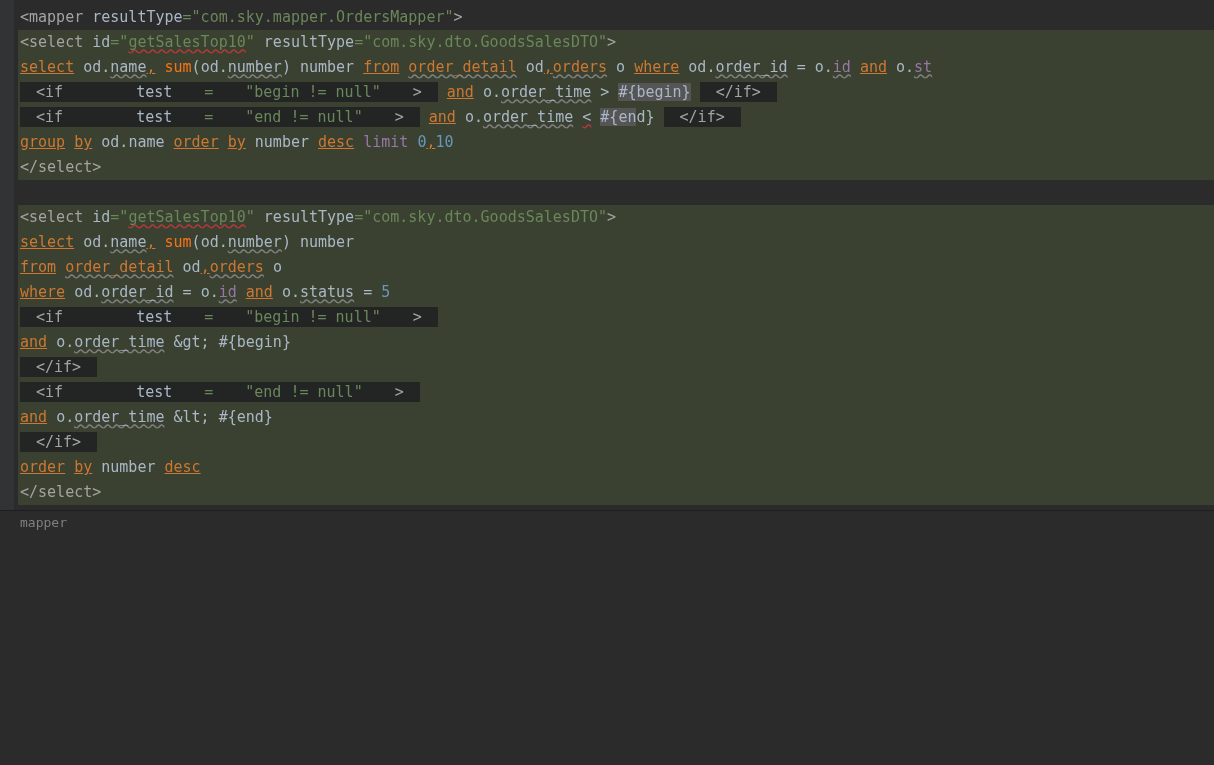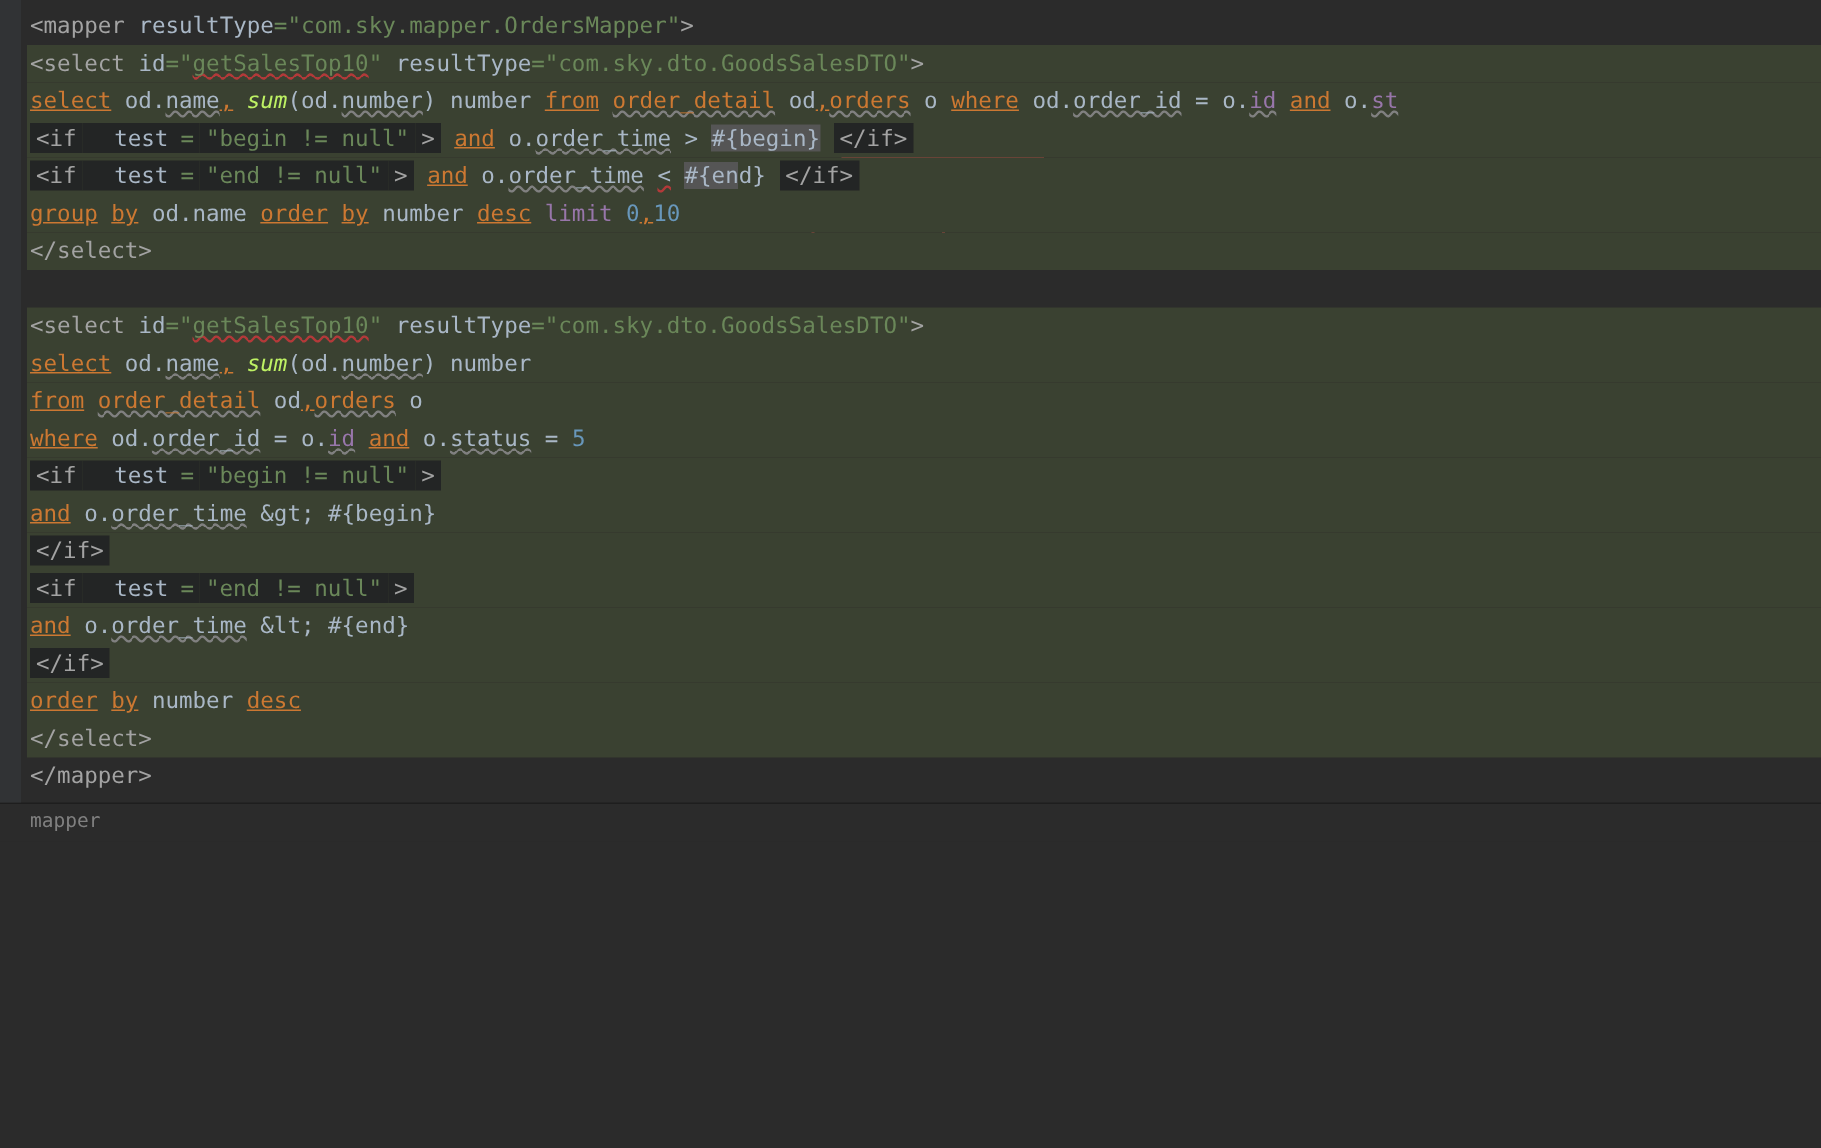--- a/index.html
+++ b/index.html
@@ -33,30 +33,30 @@
   }
   .hl {
     background: #3a4131;
   }
   .yellow { color: #a3a3a3; }
   .green { color: #6a8759; }
   .orange { color: #cc7832; text-decoration: underline; }
   .blue { color: #6897bb; }
   .purple { color: #9876aa; }
   .text { color: #a9b7c6; }
-  .olive { color: #bef264; font-style: italic; }
+  .olive { color: #f97316; }
   .underline-wave {
     text-decoration: underline wavy #808080;
     text-decoration-skip-ink: none;
   }
   .underline-red {
     text-decoration: underline wavy #b33939;
     text-decoration-skip-ink: none;
   }
-  .bg-tag { background: #232525; padding:1px 4px;text-align:center;}
+  .bg-tag { background: #232525; padding:1px 16px;text-align:center;}
   .bg-param { background: #555555; }
   .red-box1 {
     position: absolute;
     border: 2px solid #f24f4f;
     left: 561px;
     top: 70px;
     width: 131px;
     height: 32px;
     pointer-events: none;
   }
@@ -129,19 +129,18 @@
   <div class="line hl">            <span class="orange">and</span> <span class="text">o</span><span class="text">.</span><span class="text underline-wave">order_time</span> <span class="text">&amp;lt;</span> <span class="text">#{end}</span></div>
 
   <div class="line hl">        <span class="yellow bg-tag">&lt;/if&gt;</span></div>
 
 
   <div class="line hl">        <span class="orange">order</span> <span class="orange">by</span> <span class="text">number</span> <span class="orange">desc</span></div>
 
 
   <div class="line hl">    <span class="yellow">&lt;/select&gt;</span></div>
 
-  <div class="line"><span class="yellow">&lt;/mapper&gt;</span></div>
 
 </div>
 
 <div class="breadcrumb">
   <span>mapper</span>
 </div>
 
 </body></html>

